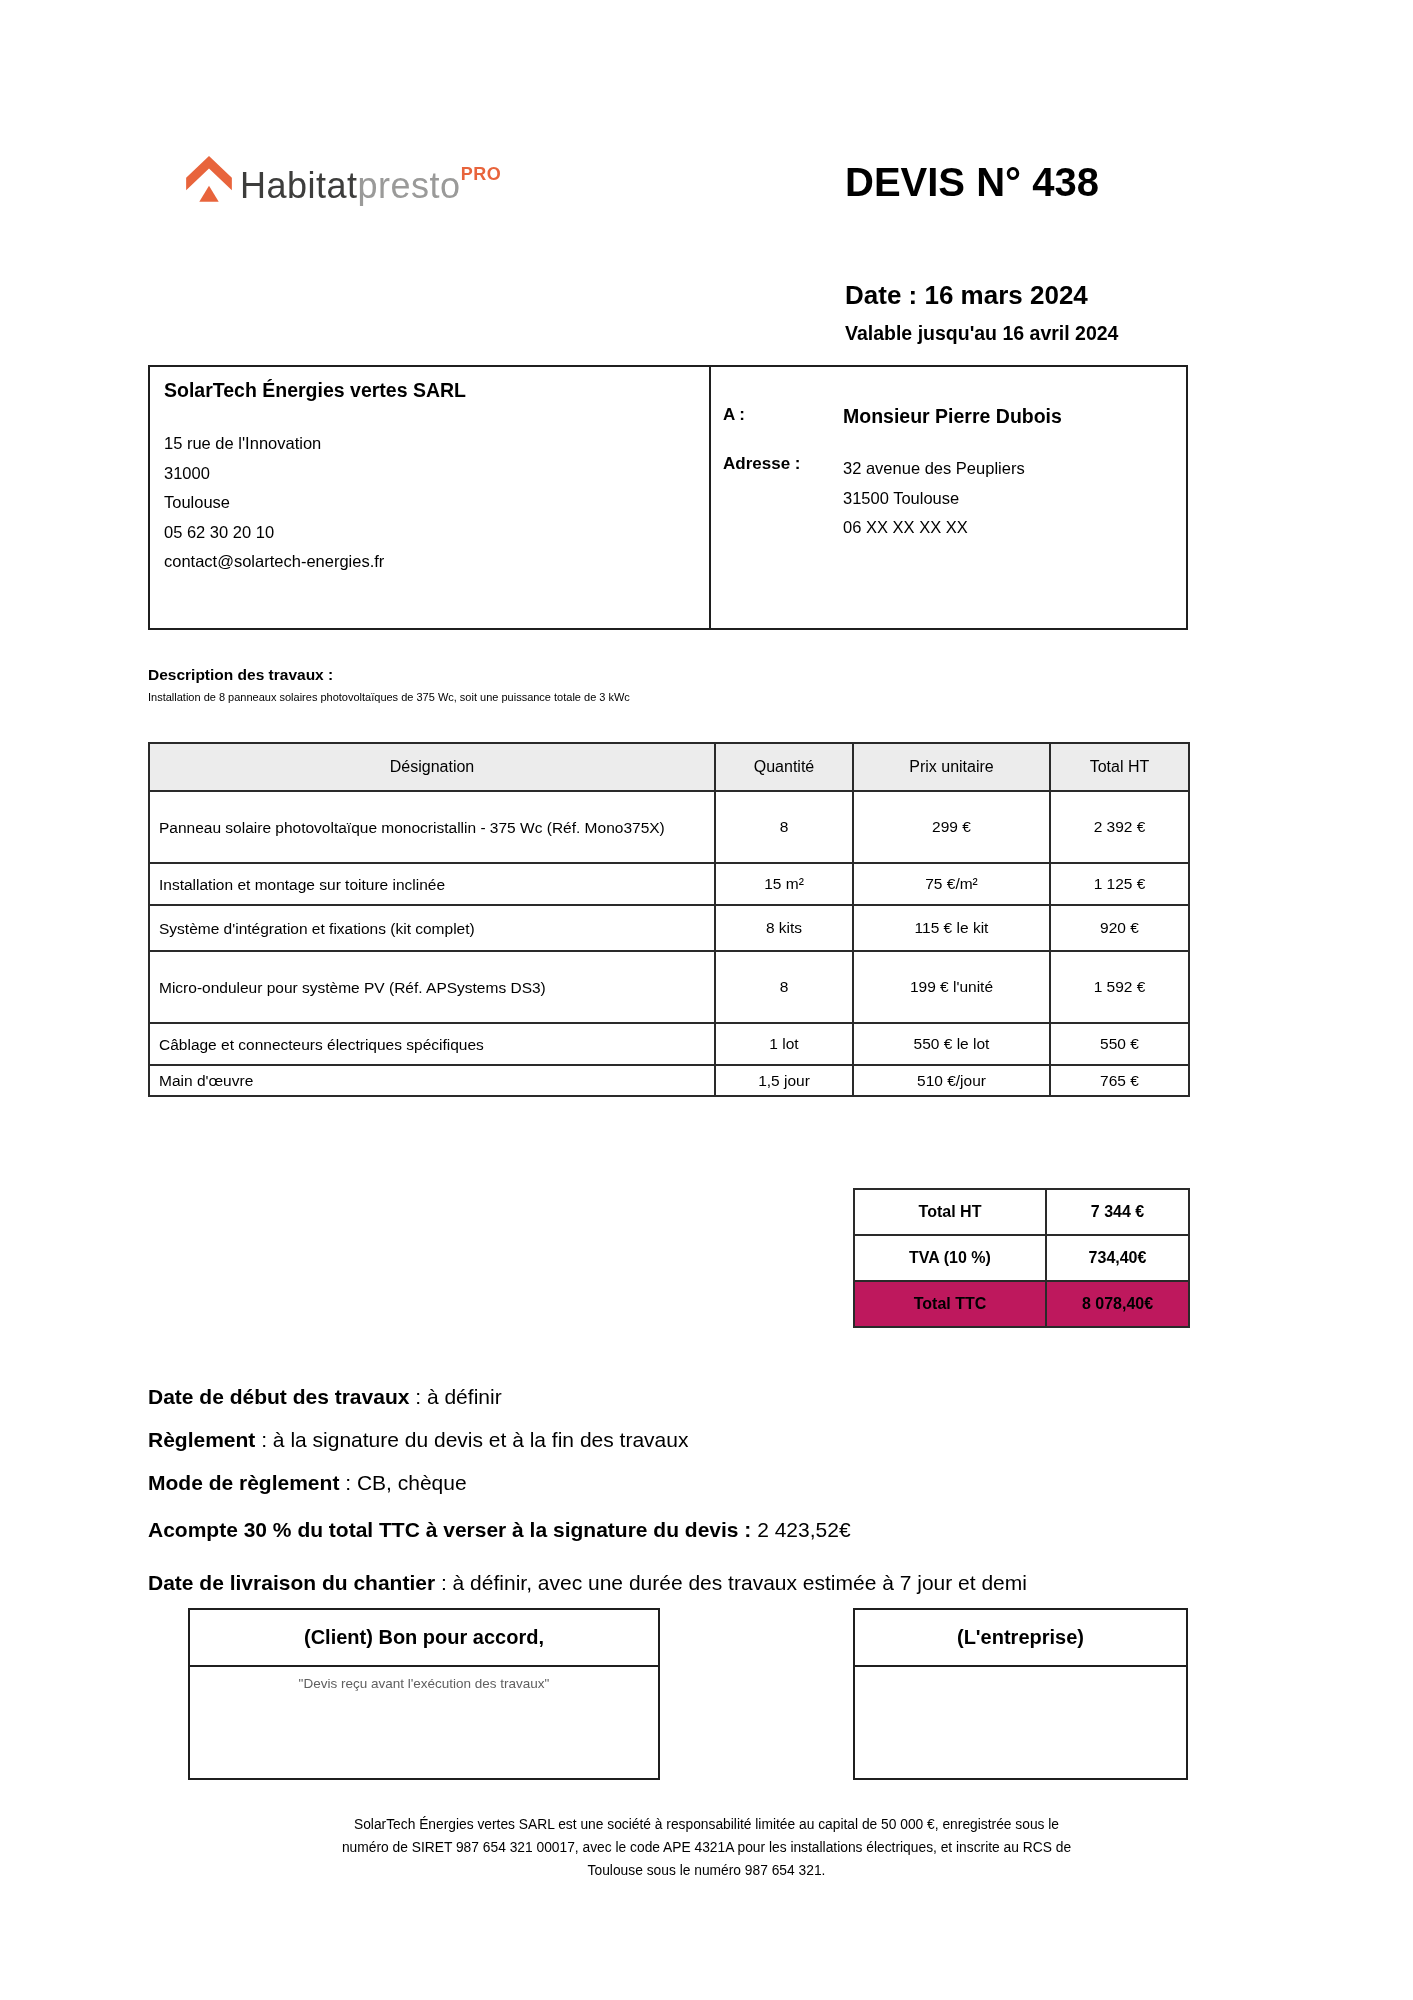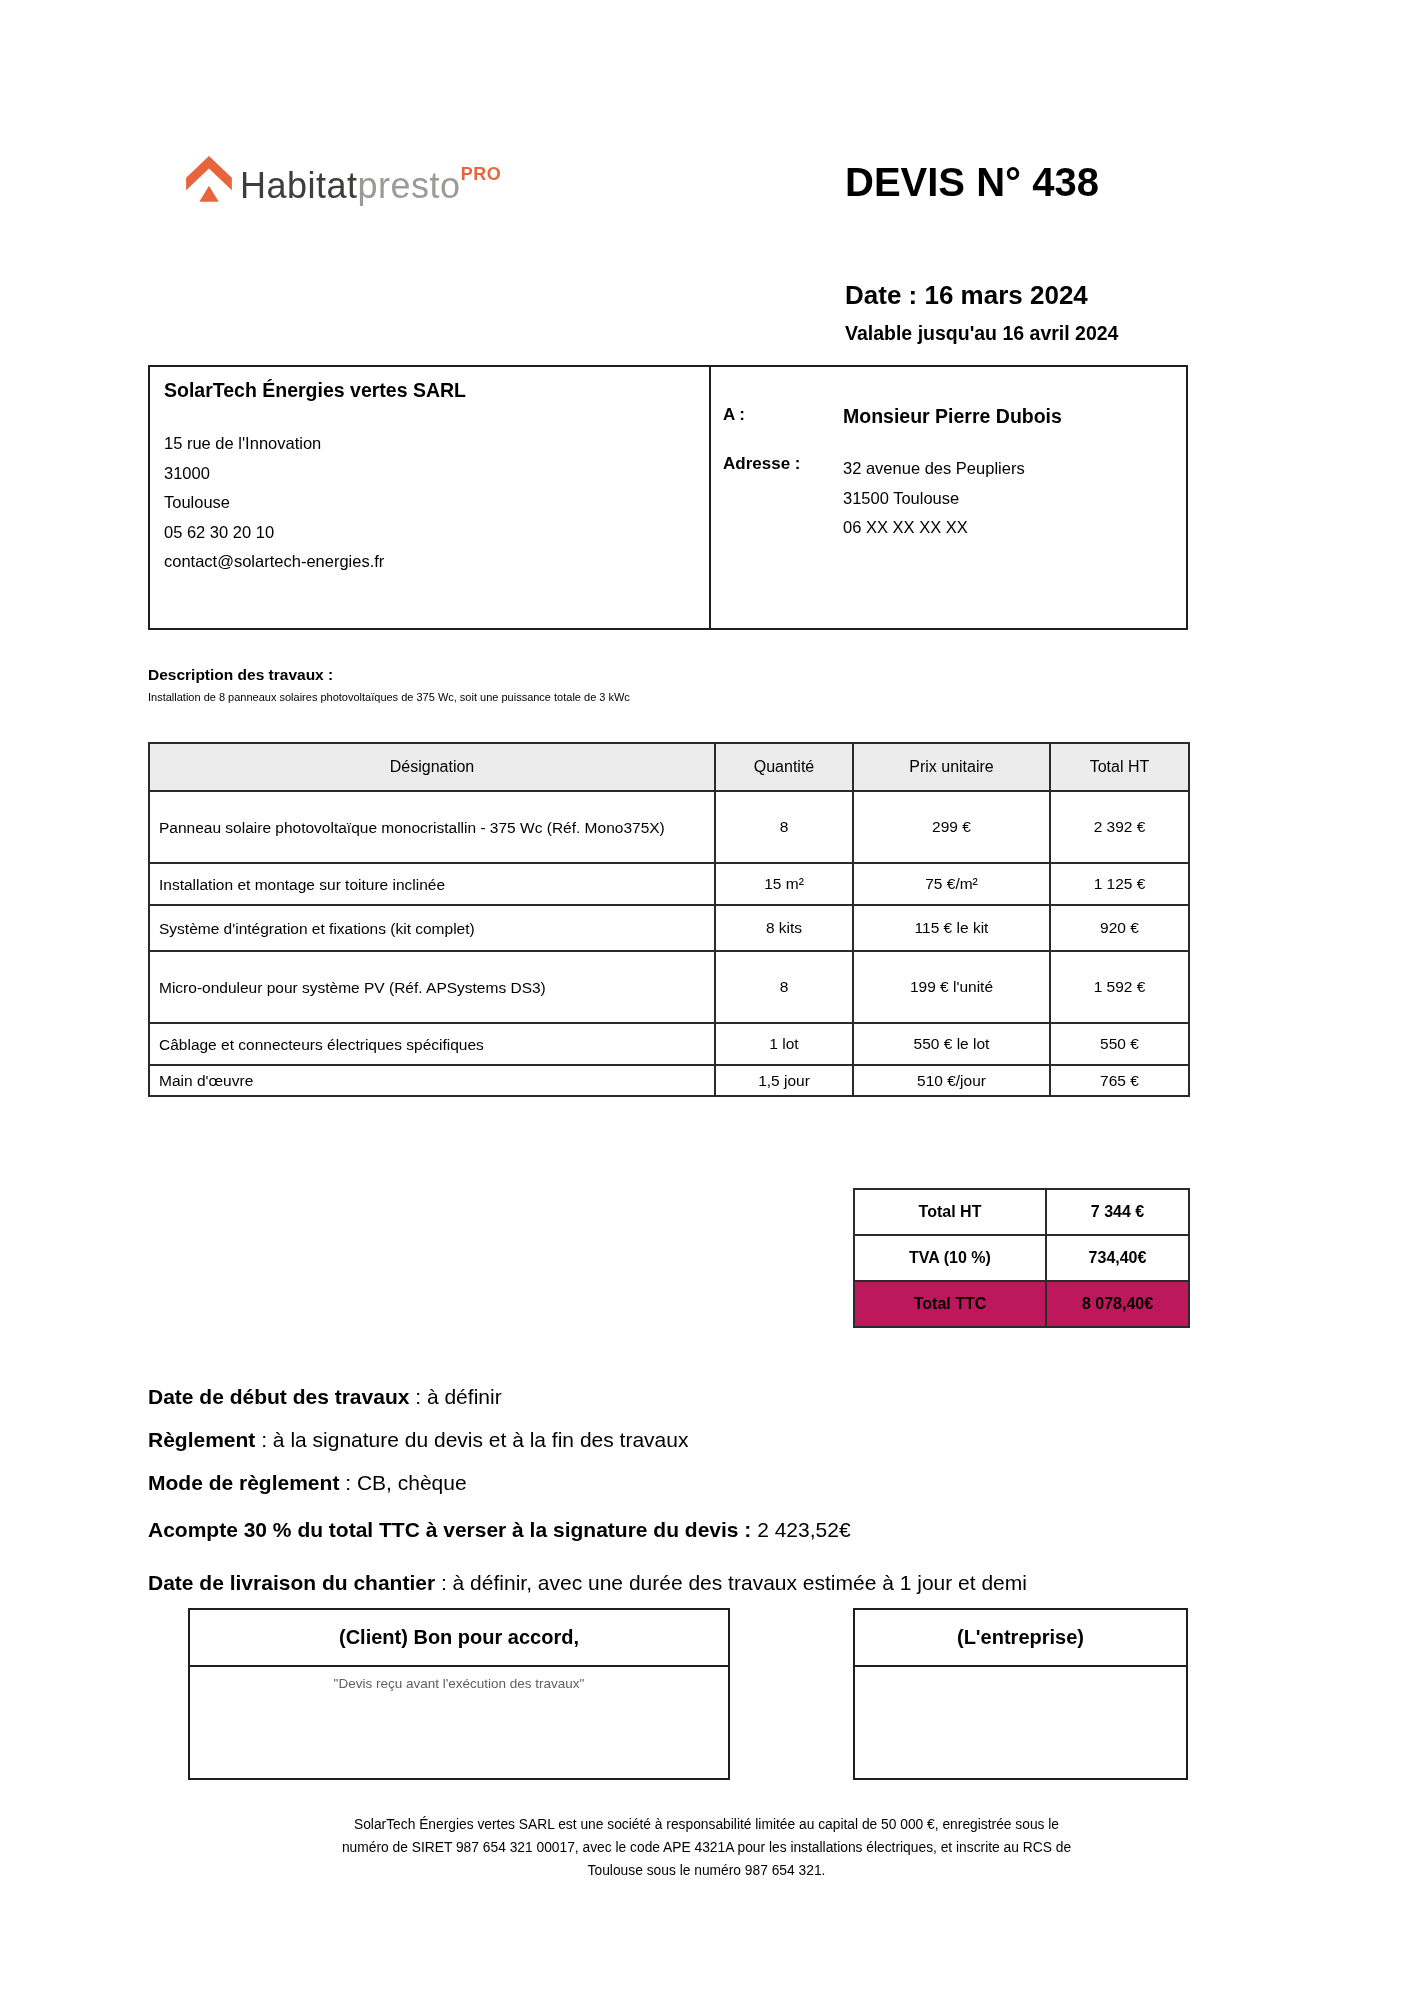--- a/index.html
+++ b/index.html
@@ -62,21 +62,21 @@
   .term { position: absolute; left: 148px; font-size: 21px; }
   .term b { font-weight: 700; }
   .term-0 { top: 1385px; }
   .term-1 { top: 1428px; }
   .term-2 { top: 1471px; }
   .term-3 { top: 1518px; }
   .term-4 { top: 1571px; }
 
   
   .sign-box { position: absolute; top: 1608px; height: 172px; border: 2px solid #1f1f1f; }
-  .sign-client { left: 188px; width: 542px; }
+  .sign-client { left: 188px; width: 472px; }
   .sign-company { left: 853px; width: 335px; }
   .sign-title { height: 57px; border-bottom: 2px solid #1f1f1f; display: flex;
                 align-items: center; justify-content: center; font-size: 20px; font-weight: 700; }
   .sign-note { margin-top: 9px; text-align: center; color: #5f5f5f; font-size: 13.5px; }
 
   
   .footer { position: absolute; left: 0; top: 1813px; width: 1413px; text-align: center;
             font-size: 13.8px; line-height: 23px; color: #000; }
 </style>
 </head>
@@ -199,21 +199,21 @@
         <td>Total TTC</td>
         <td>8 078,40€</td>
       </tr>
     </tbody>
   </table>
 
   <div class="term term-0"><b>Date de début des travaux</b><span> : à définir</span></div>
   <div class="term term-1"><b>Règlement</b><span> : à la signature du devis et à la fin des travaux</span></div>
   <div class="term term-2"><b>Mode de règlement</b><span> : CB, chèque</span></div>
   <div class="term term-3"><b>Acompte 30 % du total TTC à verser à la signature du devis :</b><span> 2 423,52€</span></div>
-  <div class="term term-4"><b>Date de livraison du chantier</b><span> : à définir, avec une durée des travaux estimée à 1 jour et demi</span></div>
+  <div class="term term-4"><b>Date de livraison du chantier</b><span> : à définir, avec une durée des travaux estimée à 7 jour et demi</span></div>
 
   <div class="sign-box sign-client">
     <div class="sign-title">(Client) Bon pour accord,</div>
     <div class="sign-note">"Devis reçu avant l'exécution des travaux"</div>
   </div>
   <div class="sign-box sign-company">
     <div class="sign-title">(L'entreprise)</div>
   </div>
 
   <div class="footer">

